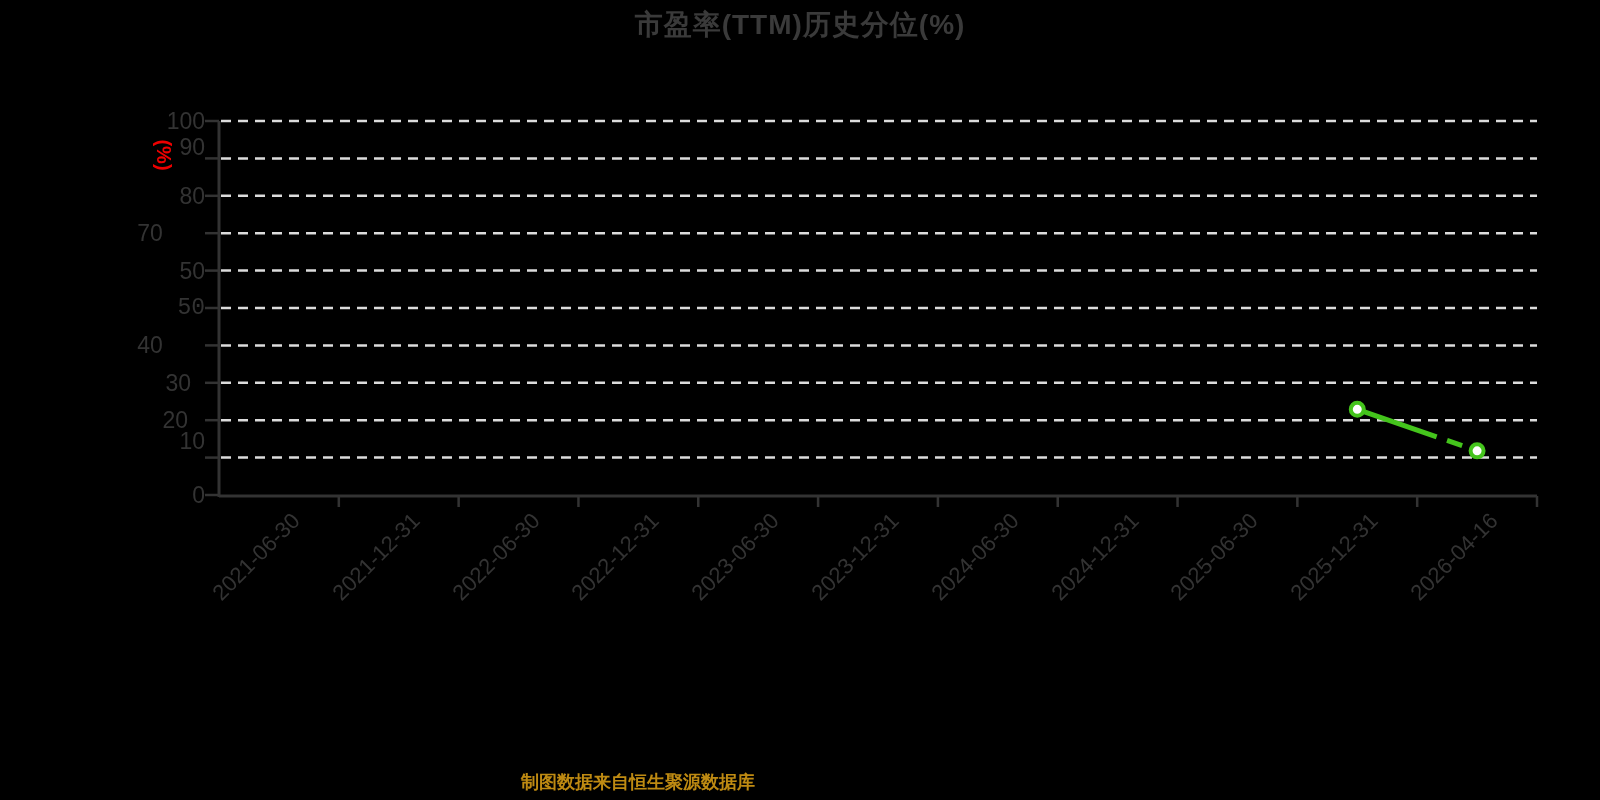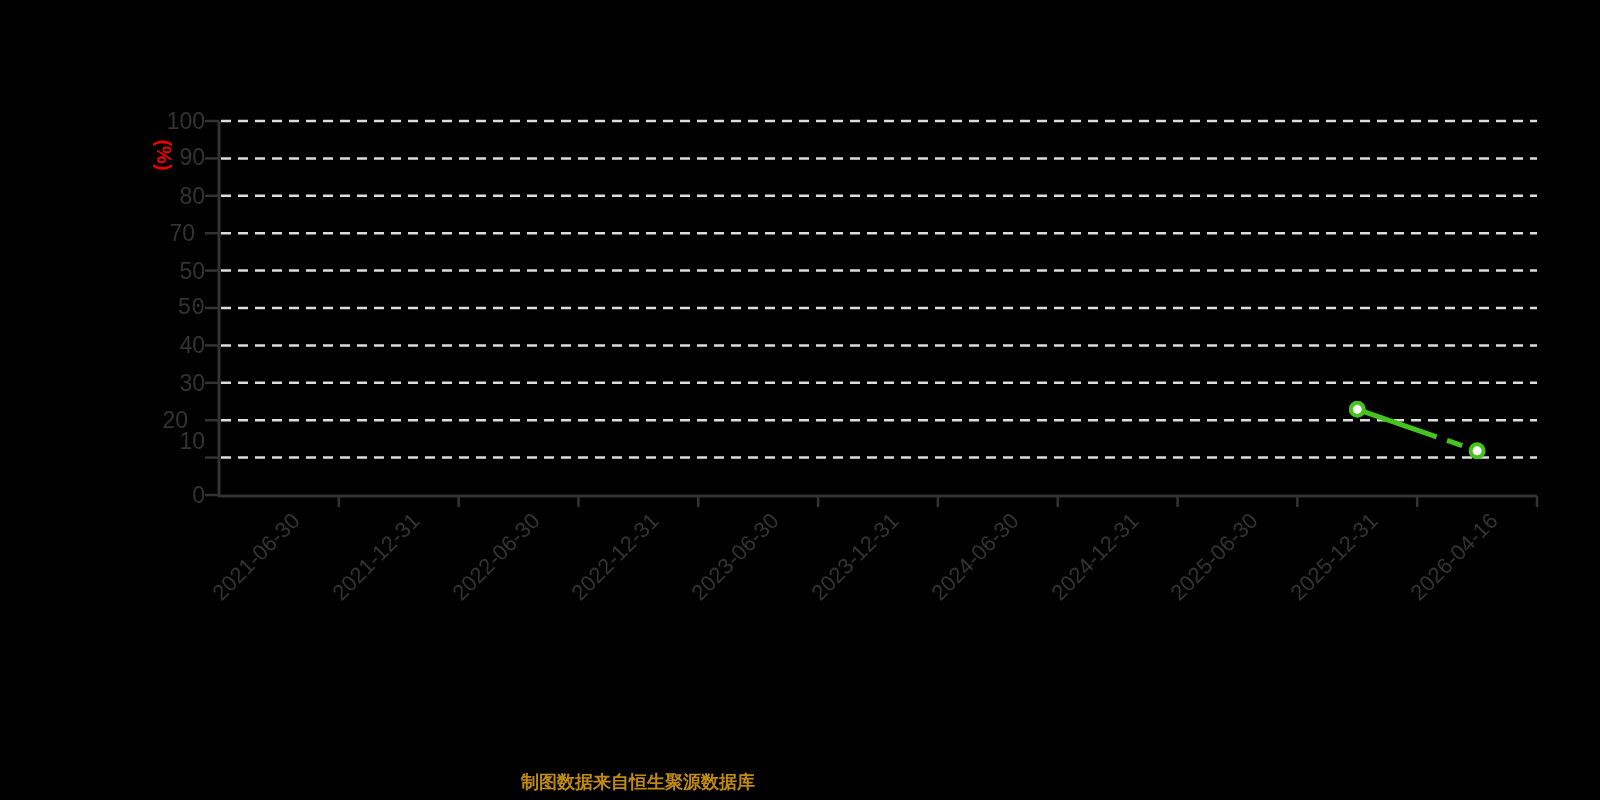--- a/index.html
+++ b/index.html
@@ -36,20 +36,21 @@
     position: absolute; left: 0; top: 770px; width: 1276px;
     text-align: center; color: #be8a12; font-size: 18px; font-weight: bold;
   }
 
   svg { position: absolute; left: 0; top: 0; }
 </style>
 </head>
 <body>
 
 <div class="chart-root">
+  <div class="chart-title">市盈率(TTM)历史分位(%)</div>
 
   <div class="y-unit-label">(%)</div>
 
   <svg id="chart-svg" width="1600" height="800">
       <line x1="221" y1="457.6" x2="1537" y2="457.6" stroke="#dcdcdc" stroke-width="2.5" stroke-dasharray="10 7"></line>
       <line x1="221" y1="420.2" x2="1537" y2="420.2" stroke="#dcdcdc" stroke-width="2.5" stroke-dasharray="10 7"></line>
       <line x1="221" y1="382.8" x2="1537" y2="382.8" stroke="#dcdcdc" stroke-width="2.5" stroke-dasharray="10 7"></line>
       <line x1="221" y1="345.4" x2="1537" y2="345.4" stroke="#dcdcdc" stroke-width="2.5" stroke-dasharray="10 7"></line>
       <line x1="221" y1="308" x2="1537" y2="308" stroke="#dcdcdc" stroke-width="2.5" stroke-dasharray="10 7"></line>
       <line x1="221" y1="270.6" x2="1537" y2="270.6" stroke="#dcdcdc" stroke-width="2.5" stroke-dasharray="10 7"></line>
@@ -83,27 +84,27 @@
       <line x1="1537" y1="496" x2="1537" y2="507" stroke="#333333" stroke-width="2.5"></line>
       <line x1="1357.2727272727273" y1="409.35400000000004" x2="1477.090909090909" y2="450.868" stroke="#44c41c" stroke-width="5" stroke-dasharray="84 11 16 8" stroke-linecap="butt"></line>
       <circle cx="1357.2727272727273" cy="409.35400000000004" r="6.5" fill="#ffffff" stroke="#44c41c" stroke-width="4"></circle>
       <circle cx="1477.090909090909" cy="450.868" r="6.5" fill="#ffffff" stroke="#44c41c" stroke-width="4"></circle>
     </svg>
 
   <div id="y-labels">
       <div class="y-tick-label" style="left: 95px; top: 482px;">0</div>
       <div class="y-tick-label" style="left: 95px; top: 428px;">10</div>
       <div class="y-tick-label" style="left: 78px; top: 407.2px;">20</div>
-      <div class="y-tick-label" style="left: 95px; top: 369.8px;">30</div>
-      <div class="y-tick-label" style="left: 95px; top: 332.4px;">40</div>
+      <div class="y-tick-label" style="left: 81px; top: 369.8px;">30</div>
+      <div class="y-tick-label" style="left: 95px; top: 332.4px; text-align: center;">40</div>
       <div class="y-tick-label" style="left: 95px; top: 295px; font-family: Liberation Mono, monospace;">50</div>
       <div class="y-tick-label" style="left: 95px; top: 257.6px;">50</div>
-      <div class="y-tick-label" style="left: 85px; top: 220.2px;">70</div>
+      <div class="y-tick-label" style="left: 95px; top: 220.2px; text-align: center;">70</div>
       <div class="y-tick-label" style="left: 95px; top: 182.8px;">80</div>
-      <div class="y-tick-label" style="left: 95px; top: 144px; text-align: right;">90</div>
+      <div class="y-tick-label" style="left: 95px; top: 134px; text-align: right;">90</div>
       <div class="y-tick-label" style="left: 95px; top: 108px;">100</div>
     </div>
   <div id="x-labels">
       <div class="x-tick-label" style="left: 146.909px; top: 508px;">2021-06-30</div>
       <div class="x-tick-label" style="left: 266.727px; top: 508px;">2021-12-31</div>
       <div class="x-tick-label" style="left: 386.545px; top: 508px;">2022-06-30</div>
       <div class="x-tick-label" style="left: 506.364px; top: 508px;">2022-12-31</div>
       <div class="x-tick-label" style="left: 626.182px; top: 508px;">2023-06-30</div>
       <div class="x-tick-label" style="left: 746px; top: 508px;">2023-12-31</div>
       <div class="x-tick-label" style="left: 865.818px; top: 508px;">2024-06-30</div>

